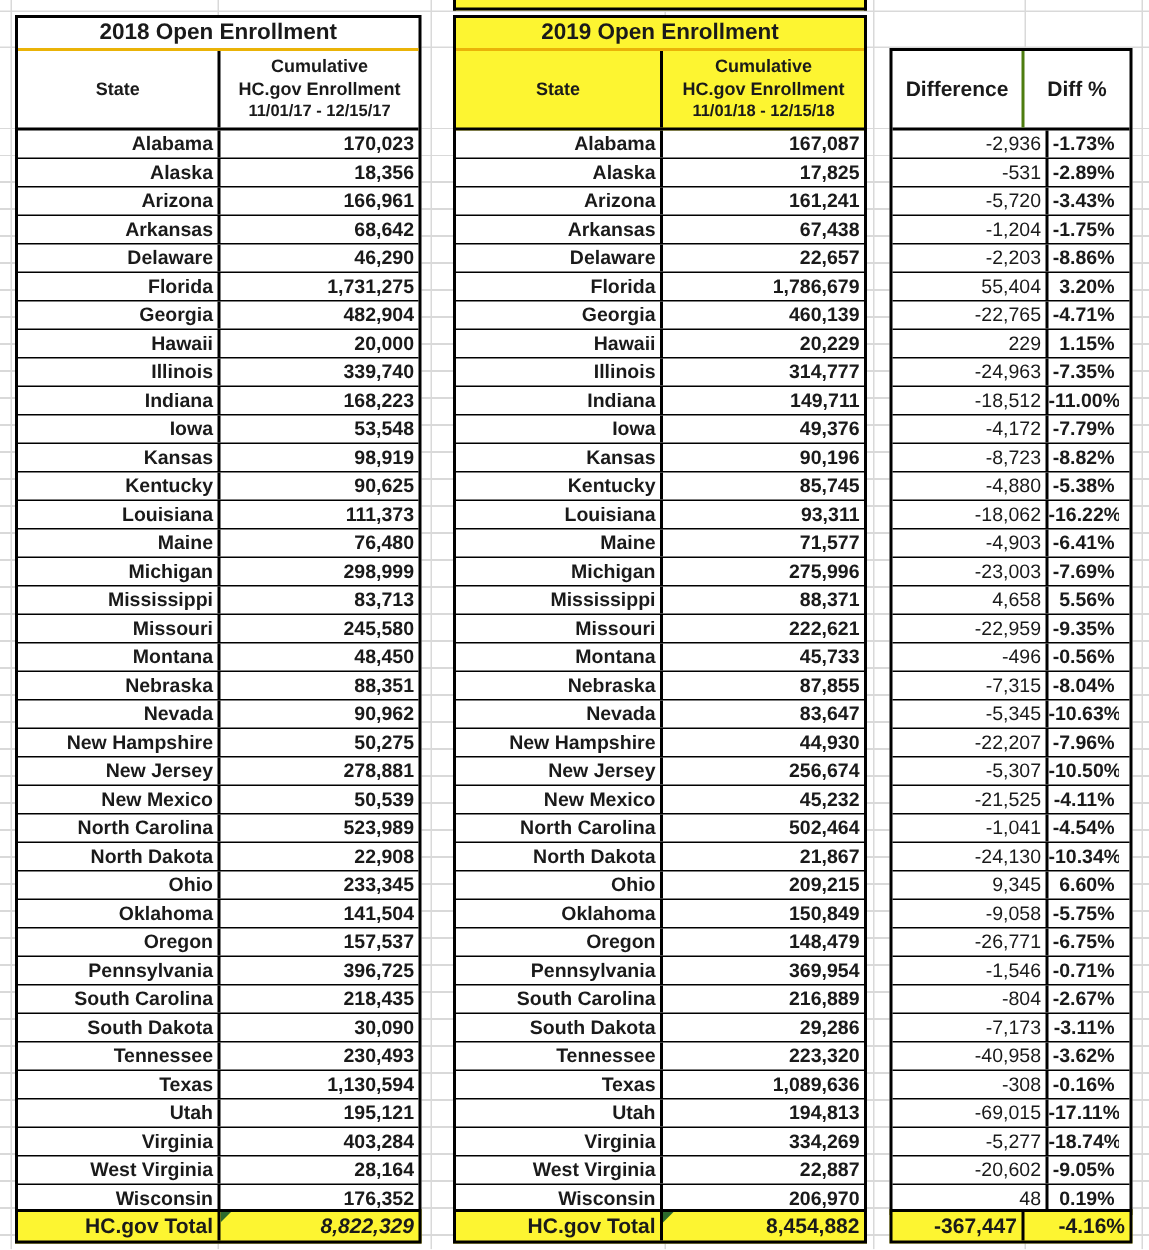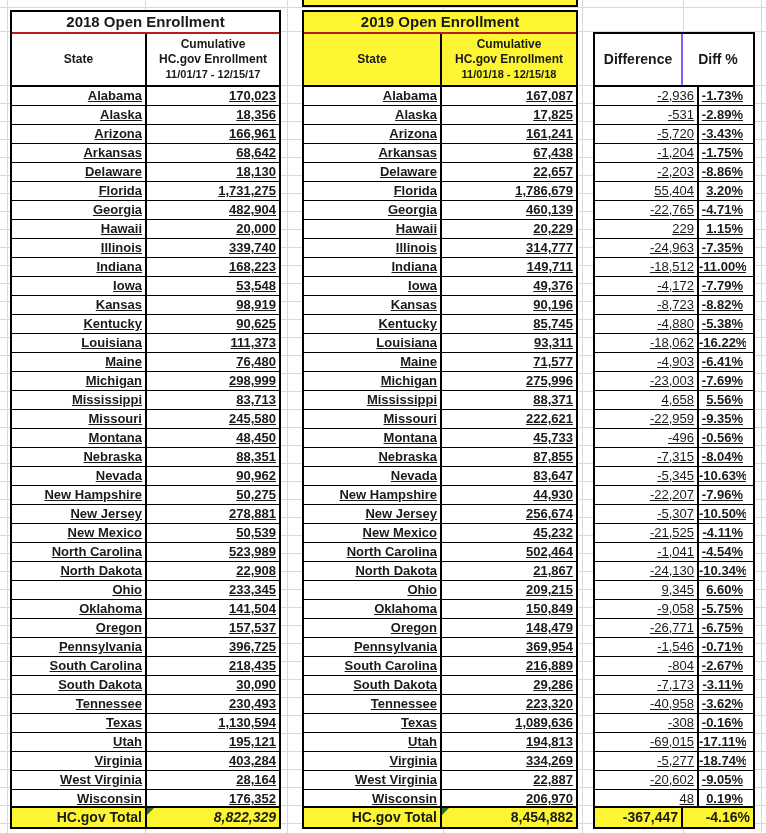--- a/index.html
+++ b/index.html
@@ -6,43 +6,43 @@
   .sheet{position:relative;width:766px;height:833px;background:#ffffff;overflow:hidden;
          font-family:"Liberation Sans",sans-serif;color:#1a1a1a;}
   
   .vline{position:absolute;top:0;bottom:0;width:1px;background:#d9d9d9;z-index:0;}
   .hline{position:absolute;left:0;right:0;height:1px;background:#d9d9d9;z-index:0;}
   .hpat{position:absolute;left:0;right:0;top:85px;height:740px;z-index:0;
         background:repeating-linear-gradient(to bottom,#d9d9d9 0 1px,transparent 1px 18px);}
   
   .tbl{position:absolute;border:2px solid #000;background:#fff;z-index:2;box-sizing:border-box;}
   .tbl .title{height:20px;line-height:20px;text-align:center;font-weight:bold;font-size:15px;
-              border-bottom:2px solid #b91c1c;white-space:nowrap;}
+              border-bottom:2px solid #eab308;white-space:nowrap;}
   .tbl .hdr{display:flex;height:51px;border-bottom:2px solid #000;}
   .hcell{box-sizing:border-box;display:flex;flex-direction:column;align-items:center;justify-content:center;
          font-weight:bold;font-size:12px;line-height:15px;text-align:center;}
   .t2 .title,.t2 .hdr{background:#fdf531;}
   .strip{position:absolute;left:302px;top:0;width:276px;height:7px;background:#fdf531;
          border:2px solid #000;border-top:none;box-sizing:border-box;z-index:2;}
-  .rows{display:block;text-decoration:underline;}
+  .rows{display:block;}
   .trow{display:flex;height:18px;line-height:17px;border-bottom:1px solid #000;}
   .trow:last-child{border-bottom:none;}
   .cell{box-sizing:border-box;text-align:right;padding-right:3px;font-weight:bold;font-size:13px;
         overflow:hidden;white-space:nowrap;}
   .cell.plain{font-weight:normal;}
   .t1 .cstate{width:135px;border-right:2px solid #000;}
   .t1 .cval{width:132px;}
   .t2 .cstate{width:138px;border-right:2px solid #000;}
   .t2 .cval{width:134px;}
   .t1 .hcell.hstate{width:135px;border-right:2px solid #000;}
   .t1 .hcell.hval{width:132px;}
   .t2 .hcell.hstate{width:138px;border-right:2px solid #000;}
   .t2 .hcell.hval{width:134px;}
   .dtab .hcell{font-size:14px;}
-  .dtab .hdiff{width:88px;border-right:2px solid #8b5cf6;}
+  .dtab .hdiff{width:88px;border-right:2px solid #4d7c0f;}
   .dtab .hpct{width:70px;}
   .dtab .cdiff{width:104px;border-right:2px solid #000;}
   .dtab .cpct{width:47px;}
   .hdr-line{display:block;}
   .hdr-dates{font-size:11px;}
   
   .total{position:absolute;top:806px;height:23px;border:2px solid #000;background:#fdf531;
          display:flex;z-index:2;box-sizing:border-box;font-weight:bold;font-size:14px;line-height:19px;}
   .tcell{box-sizing:border-box;text-align:right;padding-right:3px;overflow:hidden;white-space:nowrap;position:relative;}
   .tp1 .tlabel{width:135px;border-right:2px solid #000;}
@@ -94,21 +94,21 @@
         <div class="trow">
           <div class="cell cstate">Arizona</div>
           <div class="cell cval">166,961</div>
         </div>
         <div class="trow">
           <div class="cell cstate">Arkansas</div>
           <div class="cell cval">68,642</div>
         </div>
         <div class="trow">
           <div class="cell cstate">Delaware</div>
-          <div class="cell cval">18,130</div>
+          <div class="cell cval">46,290</div>
         </div>
         <div class="trow">
           <div class="cell cstate">Florida</div>
           <div class="cell cval">1,731,275</div>
         </div>
         <div class="trow">
           <div class="cell cstate">Georgia</div>
           <div class="cell cval">482,904</div>
         </div>
         <div class="trow">

